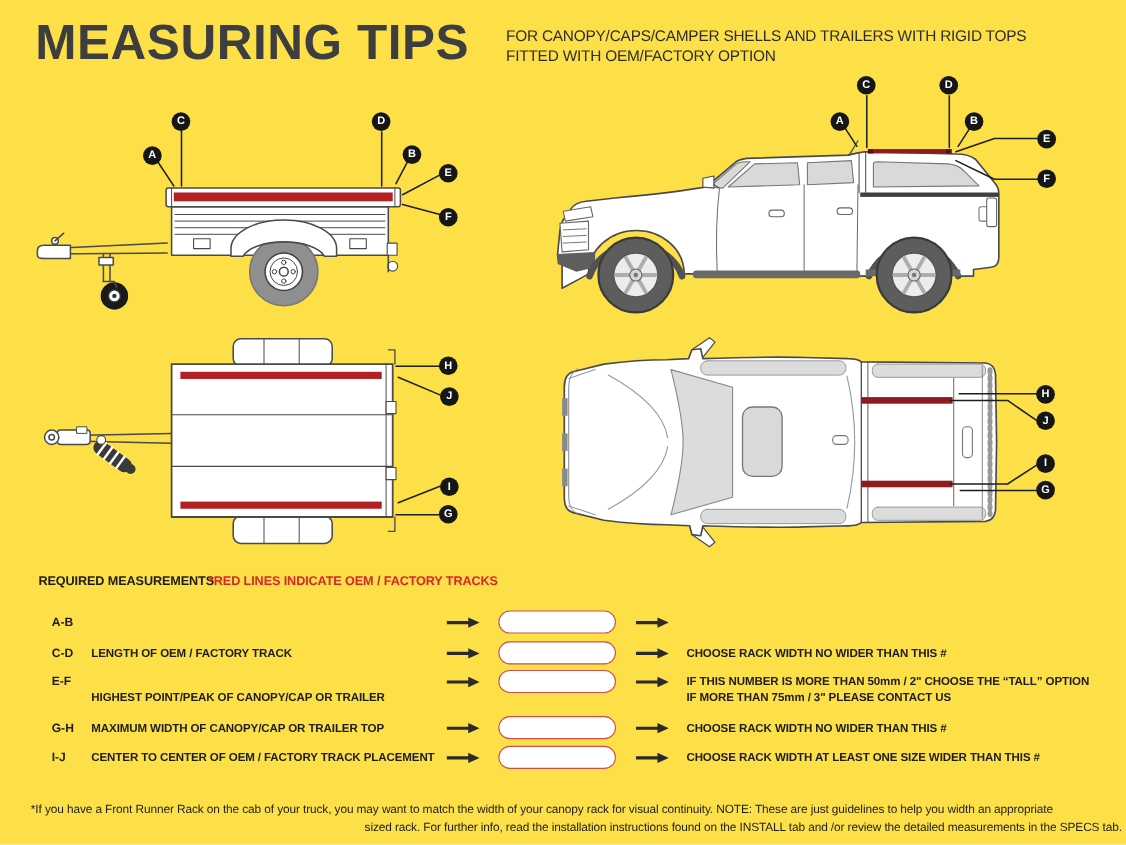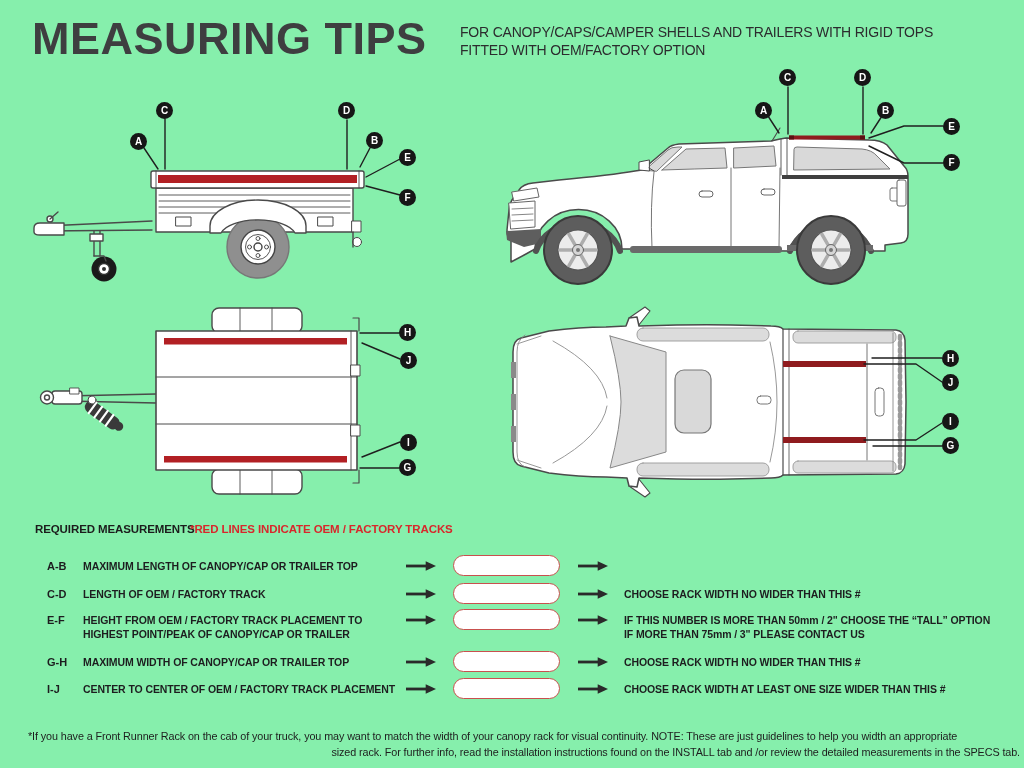--- a/index.html
+++ b/index.html
@@ -1,16 +1,16 @@
 <!DOCTYPE html>
 <html><head>
 <meta charset="utf-8">
 <style>
   html,body{margin:0;padding:0;background:#fff;}
-  #page{position:relative;width:1024px;height:768px;background:#86efac;overflow:hidden;
+  #page{position:relative;width:1024px;height:768px;background:#fde047;overflow:hidden;
         font-family:"Liberation Sans","DejaVu Sans",sans-serif;}
   #art{position:absolute;left:0;top:0;}
   .title{position:absolute;left:32px;top:17px;font-size:45px;line-height:44px;font-weight:bold;
          letter-spacing:0.5px;color:#3e3e40;white-space:nowrap;}
   .subtitle{position:absolute;left:460px;top:23px;width:540px;font-size:14px;line-height:18px;
             font-weight:normal;color:#2c2c2e;letter-spacing:-0.2px;}
   .marker{position:absolute;width:17px;height:17px;border-radius:50%;background:#161616;color:#fff;
           font-size:10px;font-weight:bold;line-height:17px;text-align:center;z-index:5;}
   .sec-head{position:absolute;top:523px;height:16px;font-size:11.5px;font-weight:bold;
             letter-spacing:-0.1px;white-space:nowrap;}
@@ -224,21 +224,20 @@
   <div class="marker" style="left:942px;top:350px">H</div>
   <div class="marker" style="left:942px;top:374px">J</div>
   <div class="marker" style="left:942px;top:413px">I</div>
   <div class="marker" style="left:942px;top:437px">G</div>
 
   <div class="sec-head" id="sec-title">REQUIRED MEASUREMENTS</div>
   <div class="sec-head" id="sec-note">*RED LINES INDICATE OEM / FACTORY TRACKS</div>
 
   <div class="m-row" style="top:554px">
     <span class="m-code">A-B</span>
-    <span class="m-desc">MAXIMUM  LENGTH OF CANOPY/CAP OR TRAILER TOP</span>
     <svg class="arrow a1" viewBox="0 0 32 10">
         <line x1="0" y1="5" x2="22" y2="5" stroke="#2a2a2a" stroke-width="3"></line>
         <polygon points="21,0 32,5 21,10" fill="#2a2a2a"></polygon>
       </svg>
     <span class="pill"></span>
     <svg class="arrow a2" viewBox="0 0 32 10">
         <line x1="0" y1="5" x2="22" y2="5" stroke="#2a2a2a" stroke-width="3"></line>
         <polygon points="21,0 32,5 21,10" fill="#2a2a2a"></polygon>
       </svg>
   </div>
@@ -253,21 +252,21 @@
     <span class="pill"></span>
     <svg class="arrow a2" viewBox="0 0 32 10">
         <line x1="0" y1="5" x2="22" y2="5" stroke="#2a2a2a" stroke-width="3"></line>
         <polygon points="21,0 32,5 21,10" fill="#2a2a2a"></polygon>
       </svg>
     <span class="m-instr">CHOOSE RACK WIDTH NO WIDER THAN THIS #</span>
   </div>
 
   <div class="m-row" style="top:608px">
     <span class="m-code">E-F</span>
-    <span class="m-desc"><span>HEIGHT FROM OEM / FACTORY TRACK PLACEMENT TO</span><br><span>HIGHEST POINT/PEAK OF CANOPY/CAP OR TRAILER</span></span>
+    <span class="m-desc"><br><span>HIGHEST POINT/PEAK OF CANOPY/CAP OR TRAILER</span></span>
     <svg class="arrow a1" viewBox="0 0 32 10">
         <line x1="0" y1="5" x2="22" y2="5" stroke="#2a2a2a" stroke-width="3"></line>
         <polygon points="21,0 32,5 21,10" fill="#2a2a2a"></polygon>
       </svg>
     <span class="pill"></span>
     <svg class="arrow a2" viewBox="0 0 32 10">
         <line x1="0" y1="5" x2="22" y2="5" stroke="#2a2a2a" stroke-width="3"></line>
         <polygon points="21,0 32,5 21,10" fill="#2a2a2a"></polygon>
       </svg>
     <span class="m-instr"><span>IF THIS NUMBER IS MORE THAN 50mm / 2" CHOOSE THE “TALL” OPTION</span><br><span>IF MORE THAN 75mm / 3" PLEASE CONTACT US</span></span>

